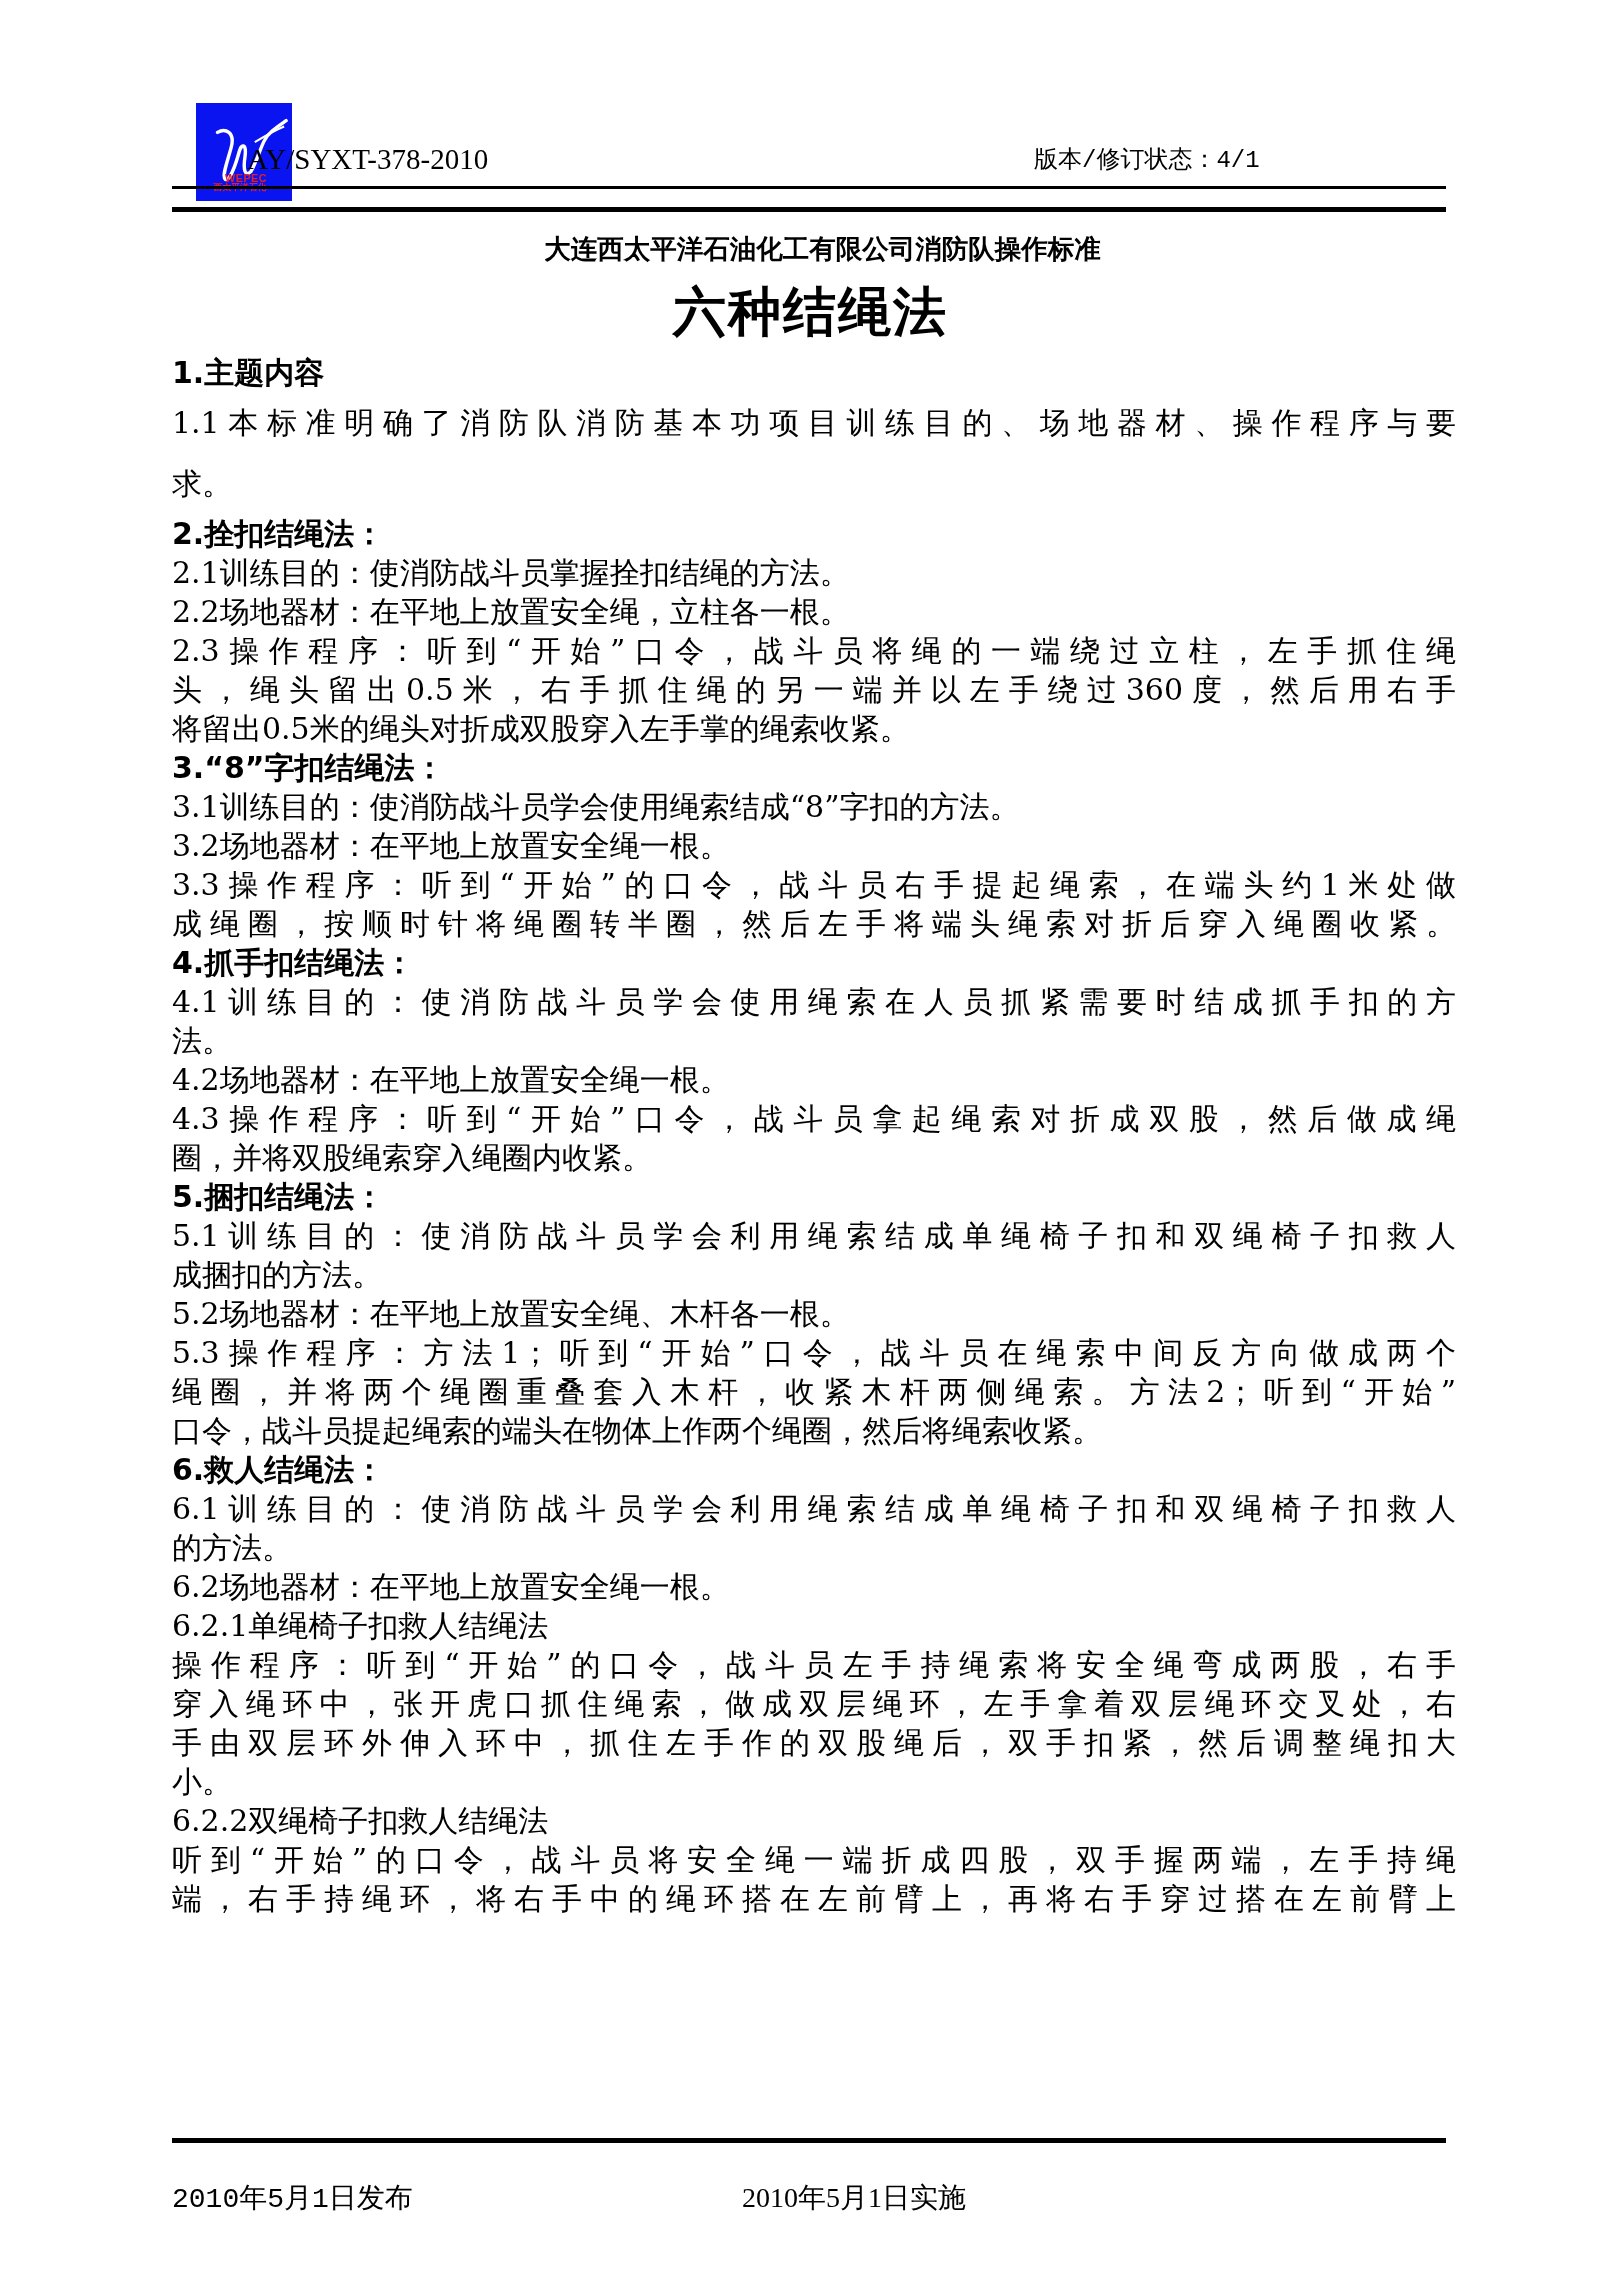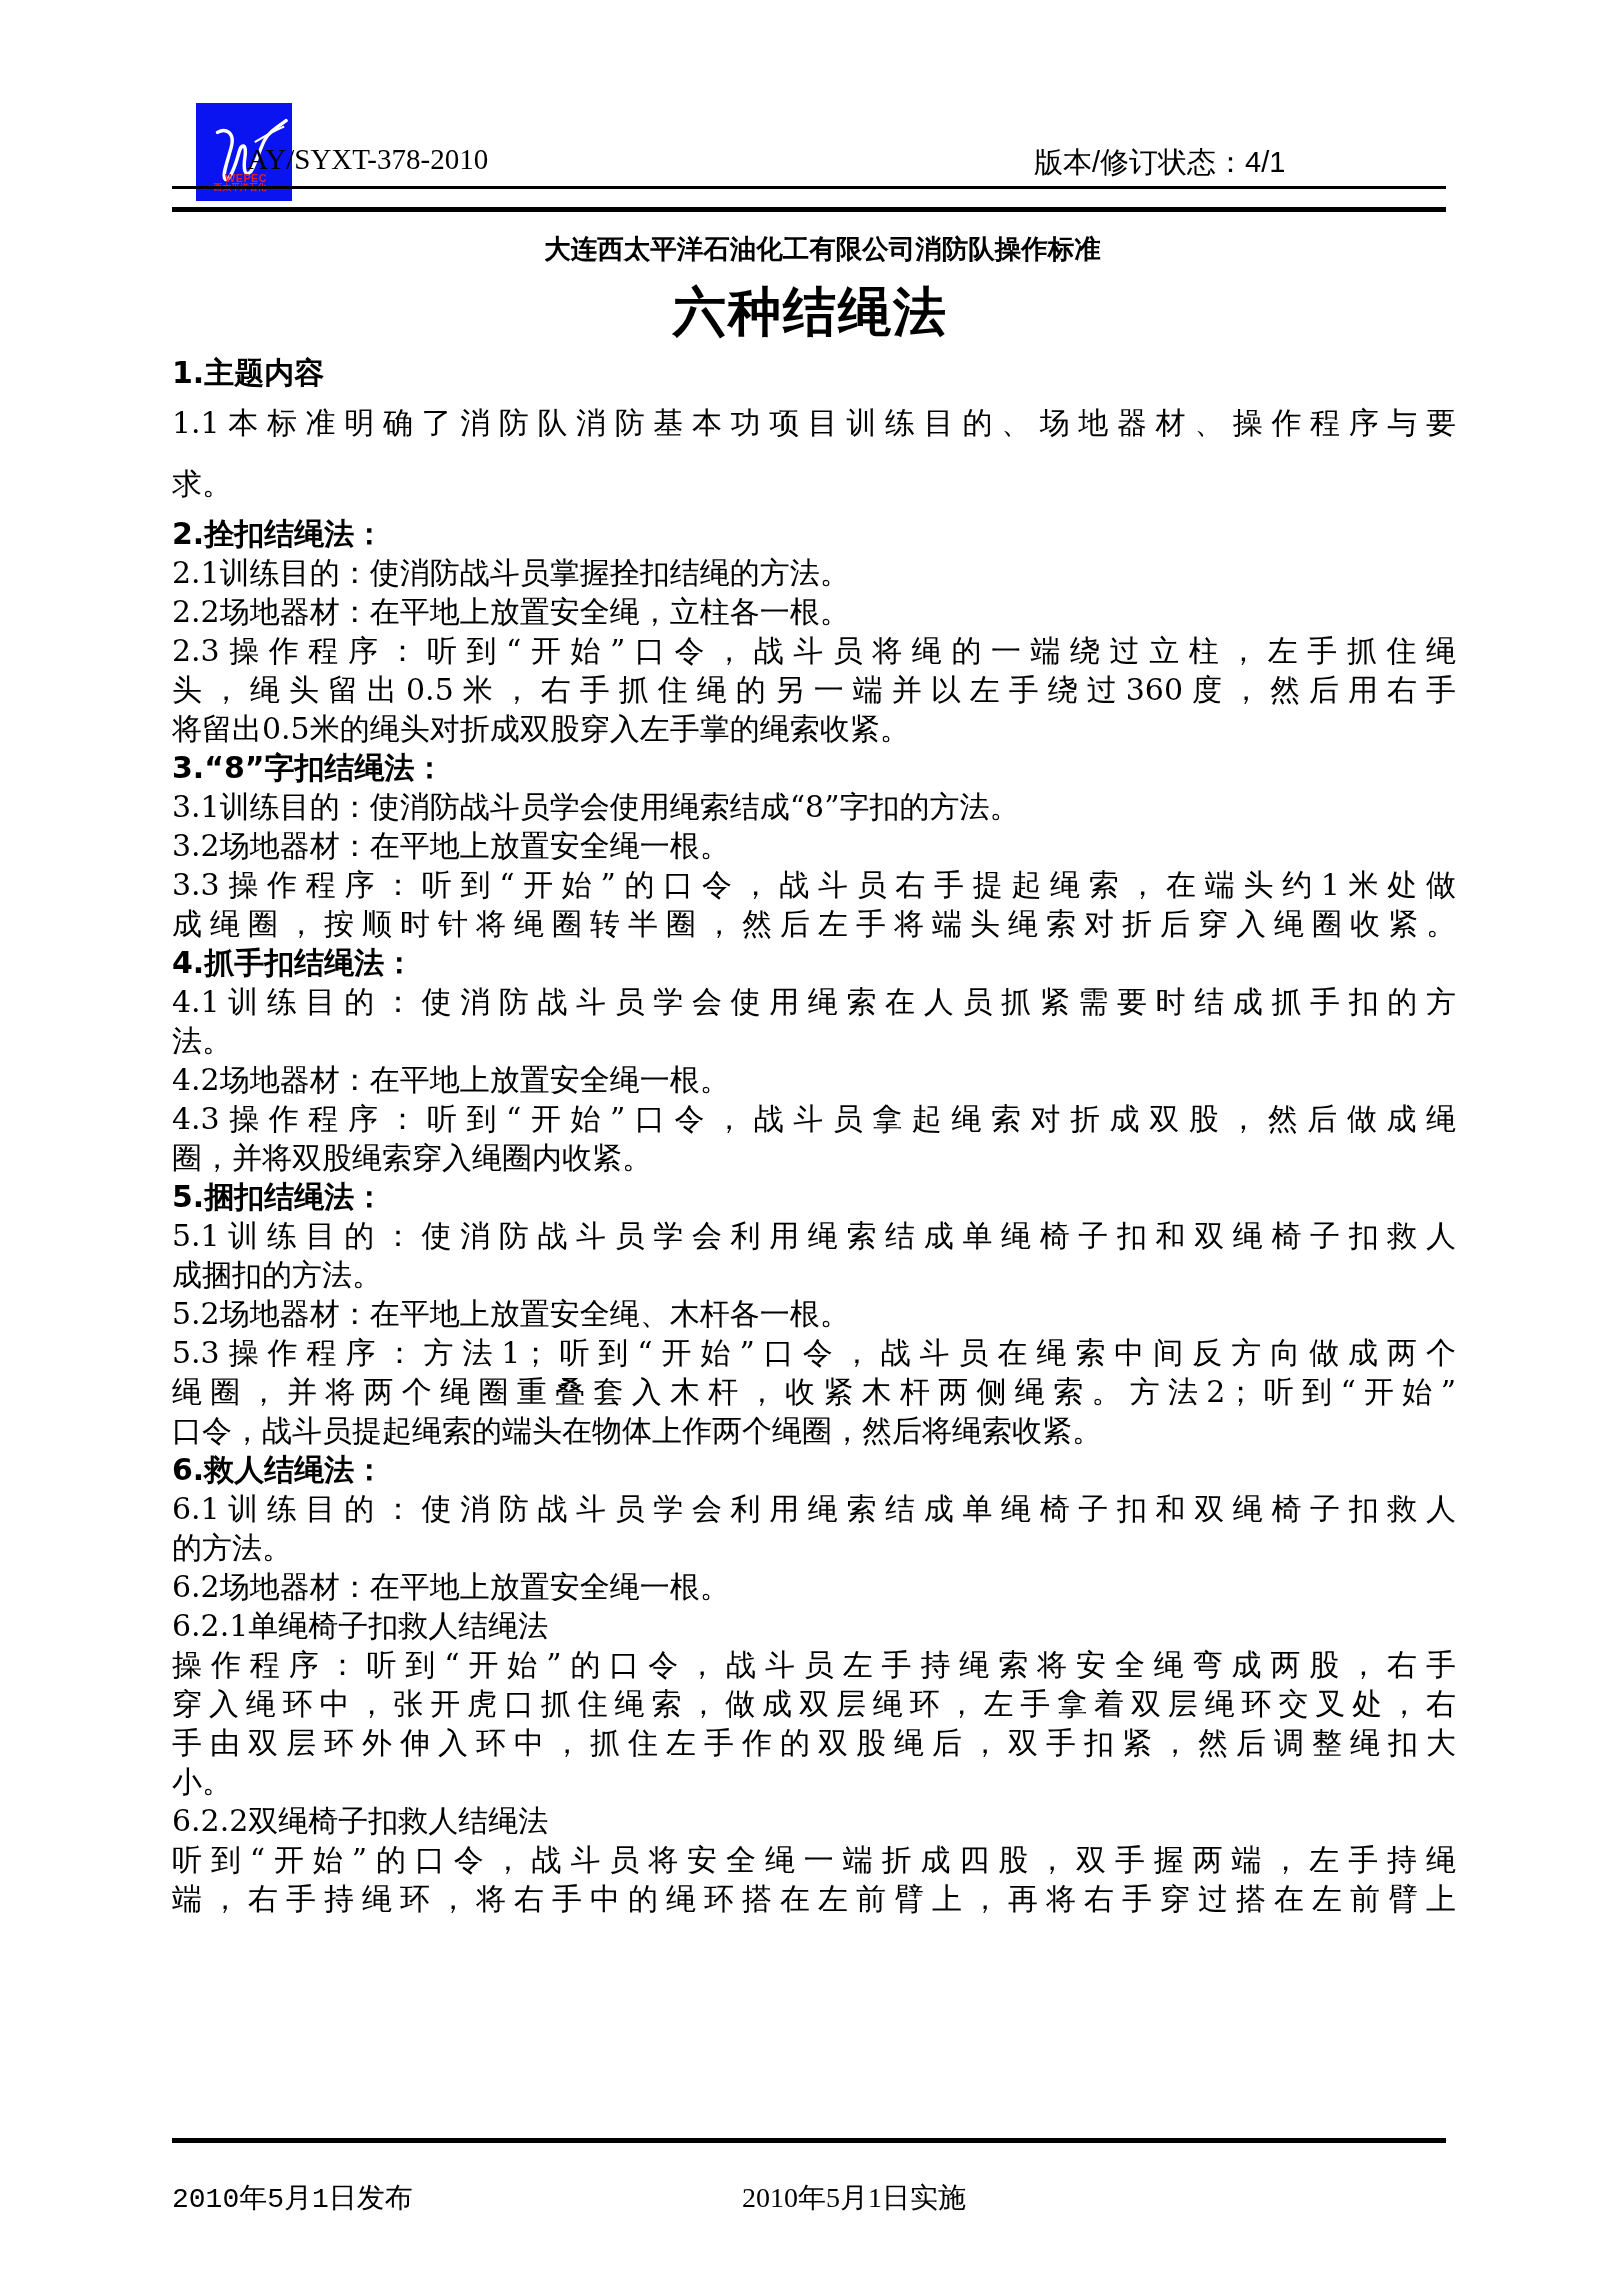--- a/index.html
+++ b/index.html
@@ -8,21 +8,21 @@
   .page { position: absolute; left: 0; top: 0; width: 1621px; height: 2293px; }
 
   .logo { position: absolute; left: 196px; top: 103px; width: 96px; height: 98px; background: #0a14f0; }
   .logo svg { position: absolute; left: 0; top: 0; }
   .logo-text-en { position: absolute; left: 29px; top: 69px; font-family: "Liberation Sans", sans-serif;
                   font-size: 10.8px; font-weight: bold; color: #e0202a; letter-spacing: 0.5px; }
   .logo-text-cn { position: absolute; left: 17.6px; top: 79px; font-family: "Liberation Sans", sans-serif;
                   font-size: 8.8px; font-weight: bold; color: #e0202a; white-space: nowrap; }
 
   .doc-code { position: absolute; left: 247px; top: 143px; font-family: "Liberation Serif", serif; font-size: 29px; }
-  .doc-rev { position: absolute; left: 1034px; top: 143px; font-family: Liberation Sans, sans-serif; font-size: 29px; }
+  .doc-rev { position: absolute; left: 1034px; top: 143px; font-family: Liberation Mono, monospace; font-size: 24px; }
 
   .rule-thin { position: absolute; left: 172px; width: 1274px; top: 186px; height: 2.9px; background: #000; }
   .rule-thick { position: absolute; left: 172px; width: 1274px; top: 207px; height: 4.9px; background: #000; }
 
   .company { position: absolute; left: 0; width: 1621px; top: 231px; text-align: center;
              font-family: "DejaVu Sans", sans-serif; font-weight: bold; font-size: 26.5px; padding-left: 12px; }
   .title { position: absolute; left: 0; width: 1621px; top: 277px; text-align: center;
            font-family: "DejaVu Sans", sans-serif; font-weight: bold; font-size: 53px; letter-spacing: 2px; }
 
   .body { position: absolute; left: 172px; width: 1284px; top: 353px; font-size: 30px; }

